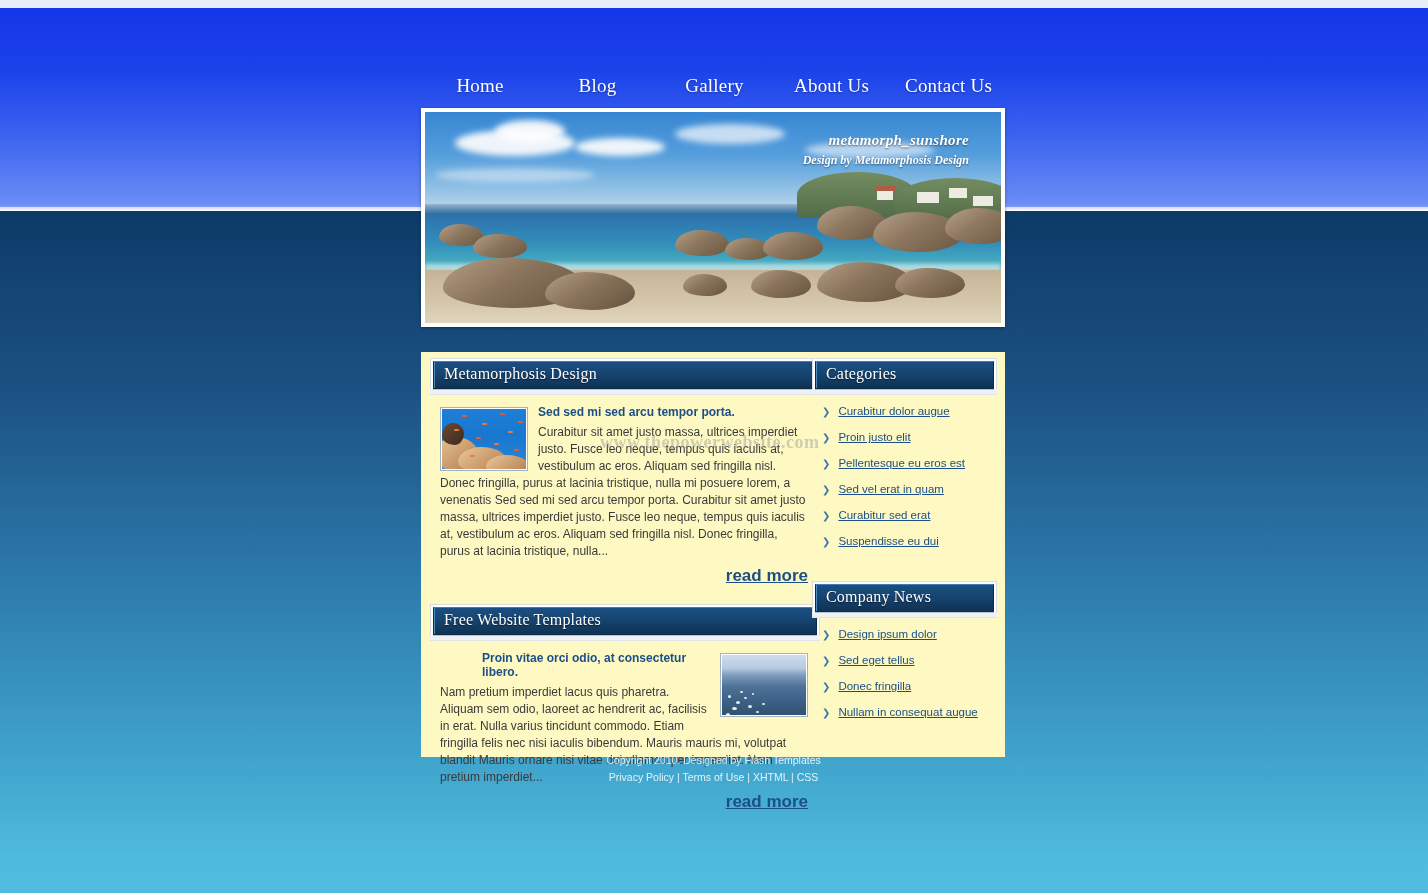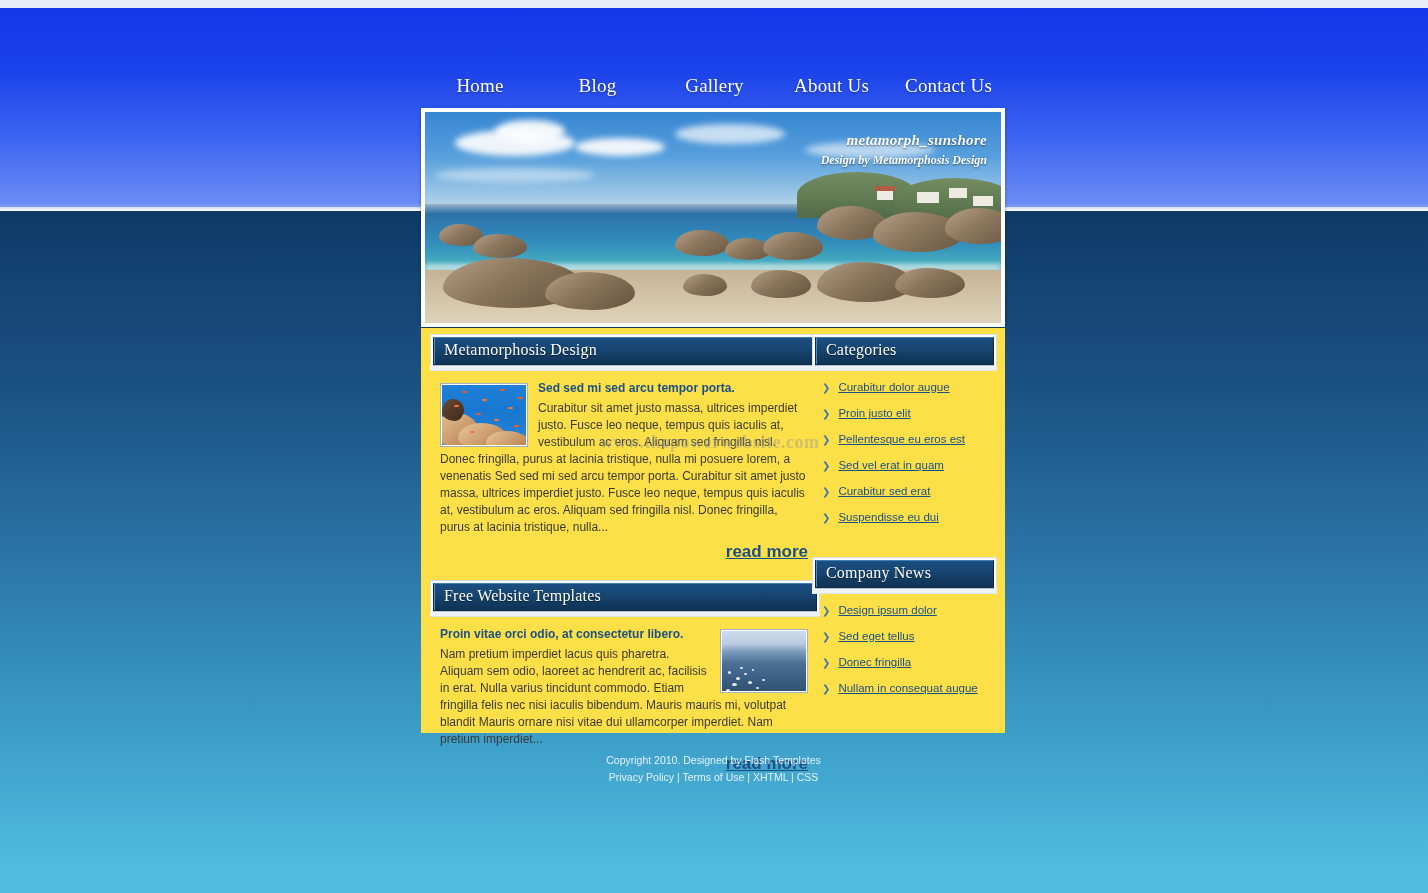--- a/index.html
+++ b/index.html
@@ -70,31 +70,31 @@
     background:linear-gradient(to bottom,rgba(255,255,255,.75),rgba(255,255,255,.1));filter:blur(2px);}
   .rock{position:absolute;border-radius:46% 54% 48% 52%/60% 56% 44% 40%;
     background:linear-gradient(145deg,#b9a287 0%,#8e775e 45%,#6b573f 100%);}
   .hill{position:absolute;border-radius:50% 50% 0 0;
     background:linear-gradient(to bottom,#6f8a5c,#4f6a44);}
   .house{position:absolute;background:#f2efe6;}
   .house-roof{position:absolute;background:#b0583e;}
   .b-veil{position:absolute;left:0;top:0;width:576px;height:211px;
     background:linear-gradient(to bottom,rgba(255,255,255,.06),rgba(0,0,0,.05));}
   .banner-text{
-    position:absolute;right:14px;top:20px;text-align:right;color:#ffffff;
+    position:absolute;right:32px;top:20px;text-align:right;color:#ffffff;
     font-family:"Liberation Serif",serif;font-style:italic;font-weight:bold;
     text-shadow:0 1px 2px rgba(0,0,0,.5);
   }
   .banner-title{font-size:15px;letter-spacing:.3px;}
   .banner-sub{font-size:12px;margin-top:4px;}
 
   
   .content{
-    position:absolute;left:421px;top:328px;width:584px;height:405px;
-    background:#fde047;
+    position:absolute;left:421px;top:352px;width:584px;height:405px;
+    background:#fef9c3;
   }
   .col-left{position:absolute;left:9px;top:6px;width:390px;}
   .col-right{position:absolute;left:391px;top:6px;width:185px;}
 
   .panel{margin-bottom:8px;}
   .panel-head{
     position:relative;height:26px;
     background:linear-gradient(to bottom,#1a4e82 0%,#174672 40%,#123a60 75%,#0f3254 100%);
     border:1px solid #0b2a46;
     border-top:1px solid #3d7eb5;
@@ -105,21 +105,21 @@
     font-family:"Liberation Serif",serif;font-size:16px;color:#ffffff;
     text-shadow:0 1px 1px rgba(0,0,0,.6);letter-spacing:.2px;
   }
   .panel-head-outer{
     border:1px solid #d6dde5;border-bottom:none;padding:2px 2px 0 2px;background:#ffffff;
   }
   .panel-sep{height:5px;background:#eef1f5;border-bottom:1px solid #dfe4ea;}
 
   .article{padding:10px 12px 0 10px;}
   .art-title{
-    font-size:12px;font-weight:bold;color:#1c4f86;margin-bottom:5px;
+    font-size:12px;font-weight:bold;color:#1c4f86;margin-bottom:5px;margin-left:42px;
   }
   .art-body{font-size:12px;color:#3a3a3a;line-height:17px;}
   .thumb{
     width:88px;height:64px;border:1px solid #9fb2c4;padding:1px;background:#fff;
     box-sizing:border-box;
   }
   .thumb-l{float:left;margin:2px 10px 4px 0;}
   .thumb-r{float:right;margin:2px 0 4px 12px;}
   .thumb-inner{width:100%;height:100%;overflow:hidden;position:relative;}
   

